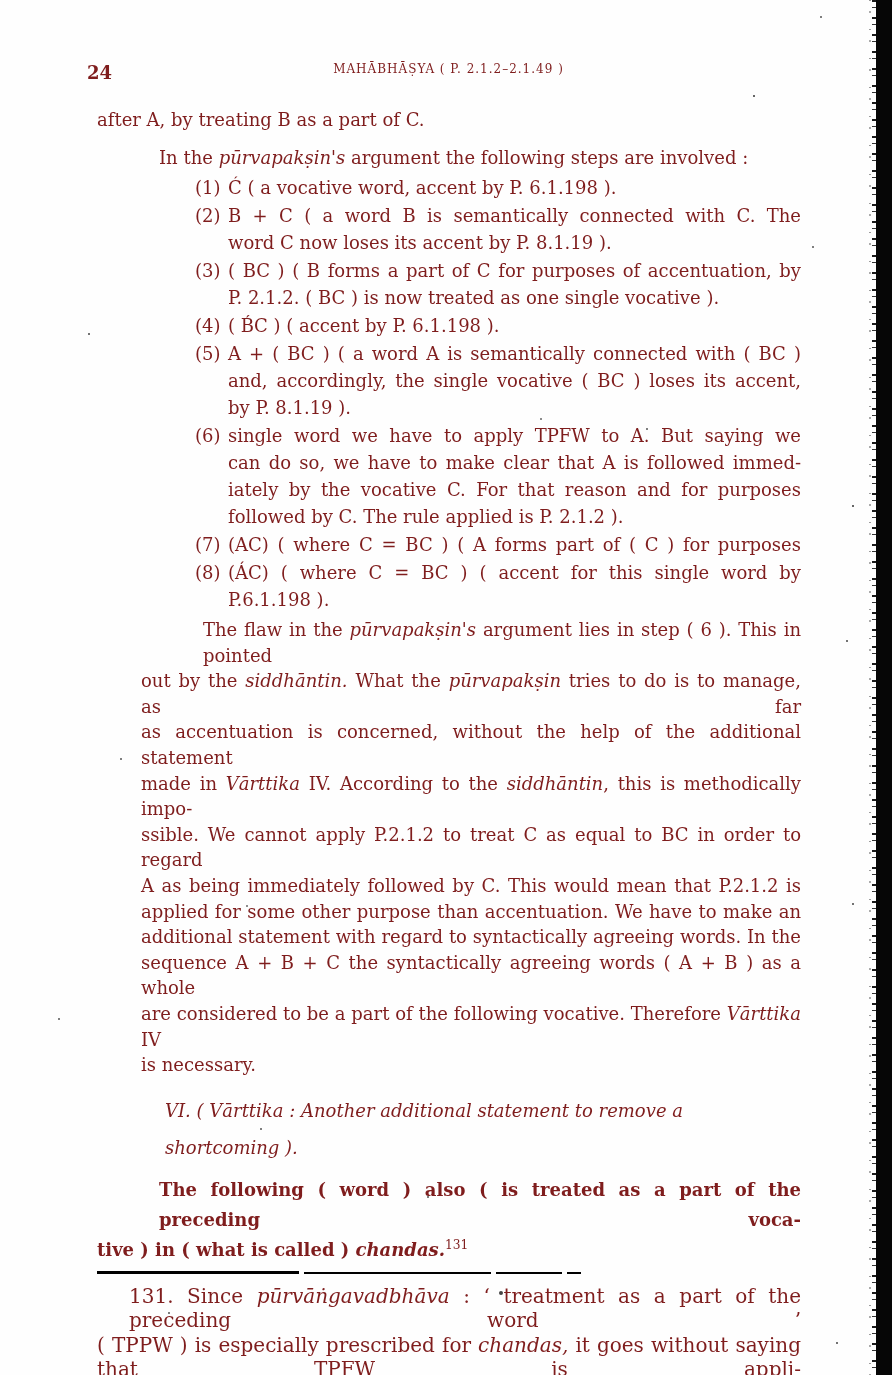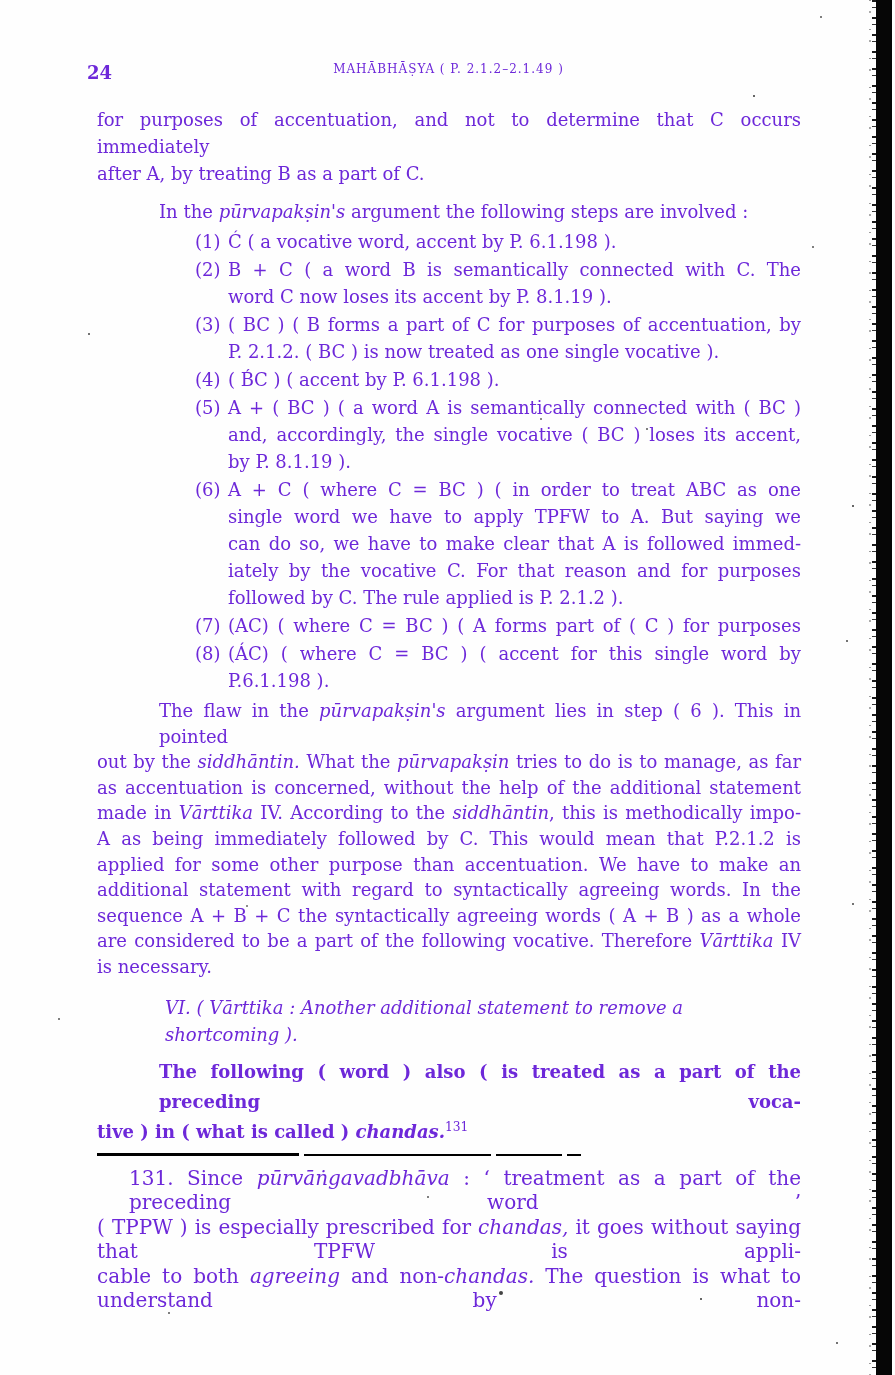--- a/index.html
+++ b/index.html
@@ -1,45 +1,45 @@
 <!DOCTYPE html>
 <html><head>
 <meta charset="utf-8">
 <style>
   html,body{margin:0;padding:0;background:#777;}
   .page{
     position:relative;
     width:895px;height:1375px;
     margin:0 auto;
     background:#fefefe;
-    color:#6d28d9;
+    color:#7f1d1d;
     font-family:"DejaVu Serif","Liberation Serif",serif;
     overflow:hidden;
   }
   
   .hdr{position:absolute;left:97px;right:95px;top:62px;height:24px;}
   .pnum{position:absolute;left:-10px;top:0;font-weight:700;font-size:18px;}
   .rtitle{display:block;text-align:center;font-size:12px;letter-spacing:1px;}
   
   .col{position:absolute;left:97px;top:106px;width:704px;font-size:18px;}
   .ln{line-height:27px;}
   .j{text-align:justify;text-align-last:justify;}
   .ind{padding-left:62px;}
   .i{font-style:italic;}
   .b{font-weight:700;}
   .bi{font-weight:700;font-style:italic;}
   sup{font-size:68%;line-height:0;}
   .intro{margin-top:11px;}
   .steps{margin-top:3px;}
   .step{position:relative;padding-left:131px;margin-bottom:1px;}
   .step .num{position:absolute;left:98px;top:0;line-height:27px;}
-  .para3{margin-top:4px;}
+  .para3{margin-top:4px;margin-left:44px;}
   .para3 .ln{line-height:25.6px;}
   .h6{margin-top:14px;}
-  .h6 .ln{line-height:27px;padding-left:68px;}
+  .h6 .ln{line-height:37px;padding-left:68px;}
   .boldp{margin-top:9px;}
   .boldp .ln{line-height:30px;}
   
   .sep{margin-top:6px;display:flex;gap:5px;align-items:center;height:4px;}
   .sep i{display:block;background:#000;height:2px;}
   .sep i:nth-child(1){width:202px;height:3px;}
   .sep i:nth-child(2){width:187px;}
   .sep i:nth-child(3){width:66px;}
   .sep i:nth-child(4){width:14px;}
   
@@ -71,21 +71,20 @@
 
   <div class="speckles"></div>
 
   <header class="hdr">
     <span class="pnum">24</span>
     <span class="rtitle">MAHĀBHĀṢYA ( P. 2.1.2–2.1.49 )</span>
   </header>
 
   <main class="col">
     <div class="blk para1">
-        <div class="ln j"><span>for purposes of accentuation, and not to determine that C occurs immediately</span></div>
         <div class="ln"><span>after A, by treating B as a part of C.</span></div>
       </div>
     <div class="blk intro">
         <div class="ln ind"><span>In the </span><span class="i">pūrvapakṣin's</span><span> argument the following steps are involved :</span></div>
       </div>
     <div class="blk steps">
         <div class="step">
           <span class="num">(1)</span>
           <div class="ln"><span>Ć ( a vocative word, accent by P. 6.1.198 ).</span></div>
         </div>
@@ -104,41 +103,41 @@
           <div class="ln"><span>( B́C ) ( accent by P. 6.1.198 ).</span></div>
         </div>
         <div class="step">
           <span class="num">(5)</span>
           <div class="ln j"><span>A + ( BC ) ( a word A is semantically connected with ( BC )</span></div>
           <div class="ln j"><span>and, accordingly, the single vocative ( BC ) loses its accent,</span></div>
           <div class="ln"><span>by P. 8.1.19 ).</span></div>
         </div>
         <div class="step">
           <span class="num">(6)</span>
-          <div class="ln j"><span>A + C ( where C = BC ) ( in order to treat ABC as one</span></div>
           <div class="ln j"><span>single word we have to apply TPFW to A. But saying we</span></div>
           <div class="ln j"><span>can do so, we have to make clear that A is followed immed-</span></div>
           <div class="ln j"><span>iately by the vocative C. For that reason and for purposes</span></div>
           <div class="ln"><span>followed by C. The rule applied is P. 2.1.2 ).</span></div>
         </div>
         <div class="step">
           <span class="num">(7)</span>
           <div class="ln j"><span>(AC) ( where C = BC ) ( A forms part of ( C ) for purposes</span></div>
         </div>
         <div class="step">
           <span class="num">(8)</span>
           <div class="ln j"><span>(ÁC) ( where C = BC ) ( accent for this single word by</span></div>
           <div class="ln"><span>P.6.1.198 ).</span></div>
         </div>
       </div>
     <div class="blk para3">
         <div class="ln j ind"><span>The flaw in the </span><span class="i">pūrvapakṣin's</span><span> argument lies in step ( 6 ). This in pointed</span></div>
         <div class="ln j"><span>out by the </span><span class="i">siddhāntin.</span><span>  What the </span><span class="i">pūrvapakṣin</span><span> tries to do is to manage, as far</span></div>
         <div class="ln j"><span>as accentuation is concerned, without the help of the additional statement</span></div>
         <div class="ln j"><span>made in </span><span class="i">Vārttika</span><span> IV.  According to the </span><span class="i">siddhāntin</span><span>, this is methodically impo-</span></div>
+        <div class="ln j"><span>ssible.  We cannot apply P.2.1.2 to treat C as equal to BC in order to regard</span></div>
         <div class="ln j"><span>A as being immediately followed by C.  This would mean that P.2.1.2 is</span></div>
         <div class="ln j"><span>applied for some other purpose than accentuation.  We have to make an</span></div>
         <div class="ln j"><span>additional statement with regard to syntactically agreeing words.  In the</span></div>
         <div class="ln j"><span>sequence A + B + C the syntactically agreeing words ( A + B ) as a whole</span></div>
         <div class="ln j"><span>are considered to be a part of the following vocative.  Therefore </span><span class="i">Vārttika</span><span> IV</span></div>
         <div class="ln"><span>is necessary.</span></div>
       </div>
     <div class="blk h6">
         <div class="ln"><span class="i">VI.   ( Vārttika : Another additional statement to remove a shortcoming ).</span></div>
       </div>

